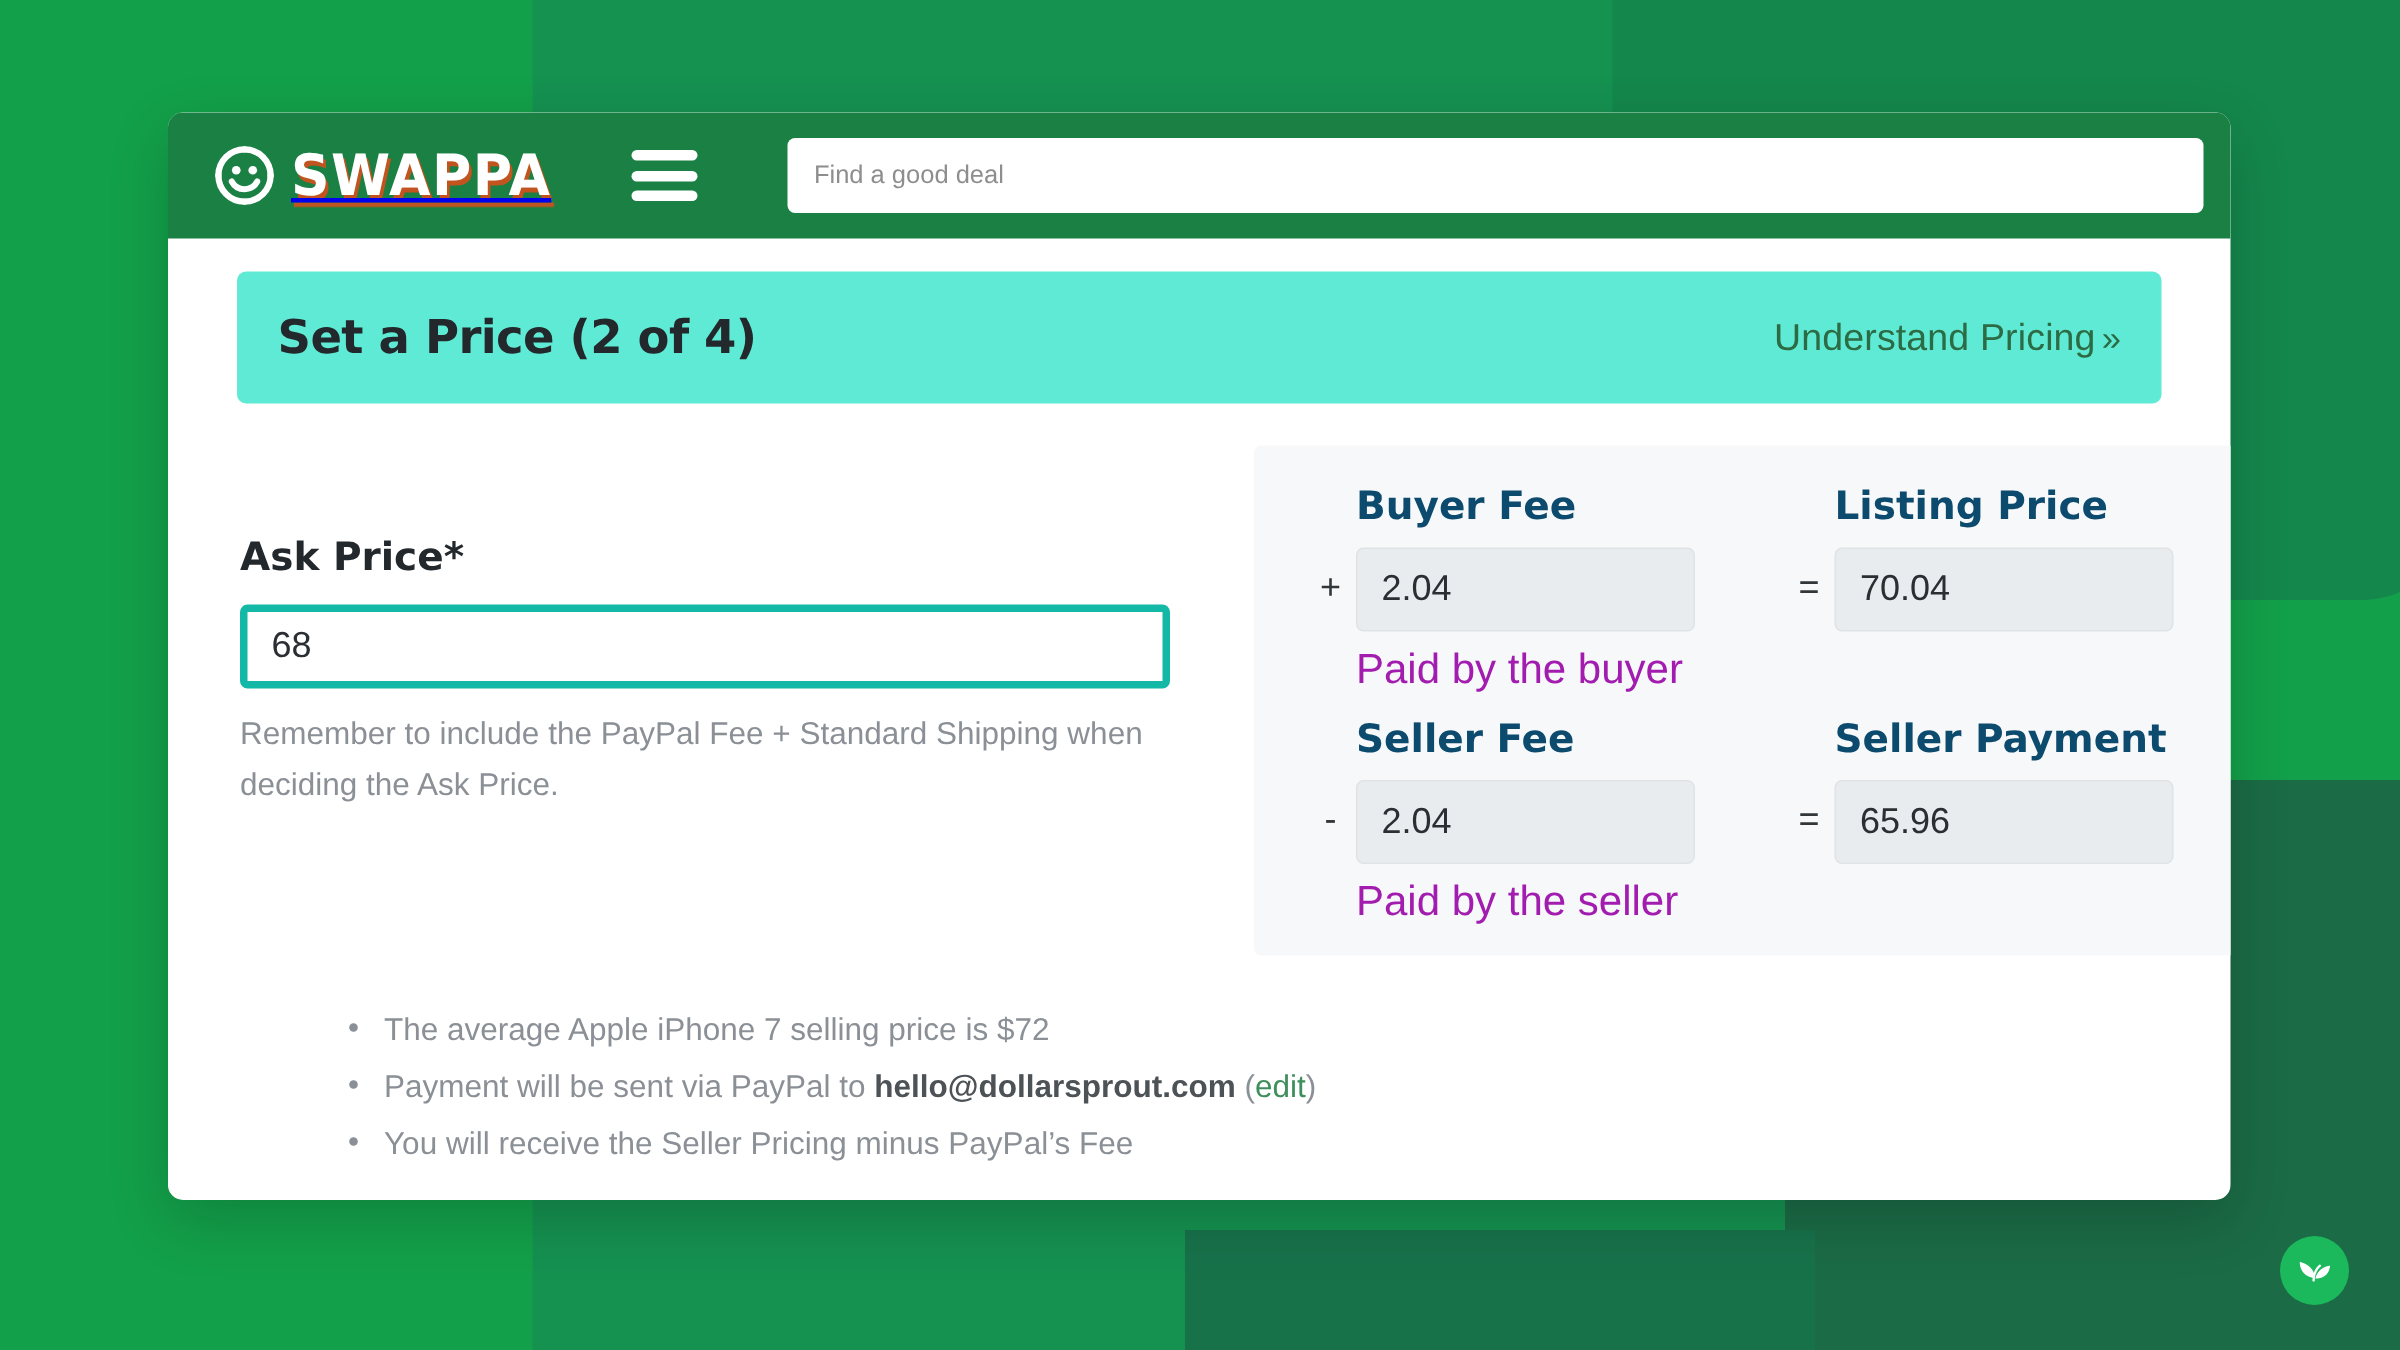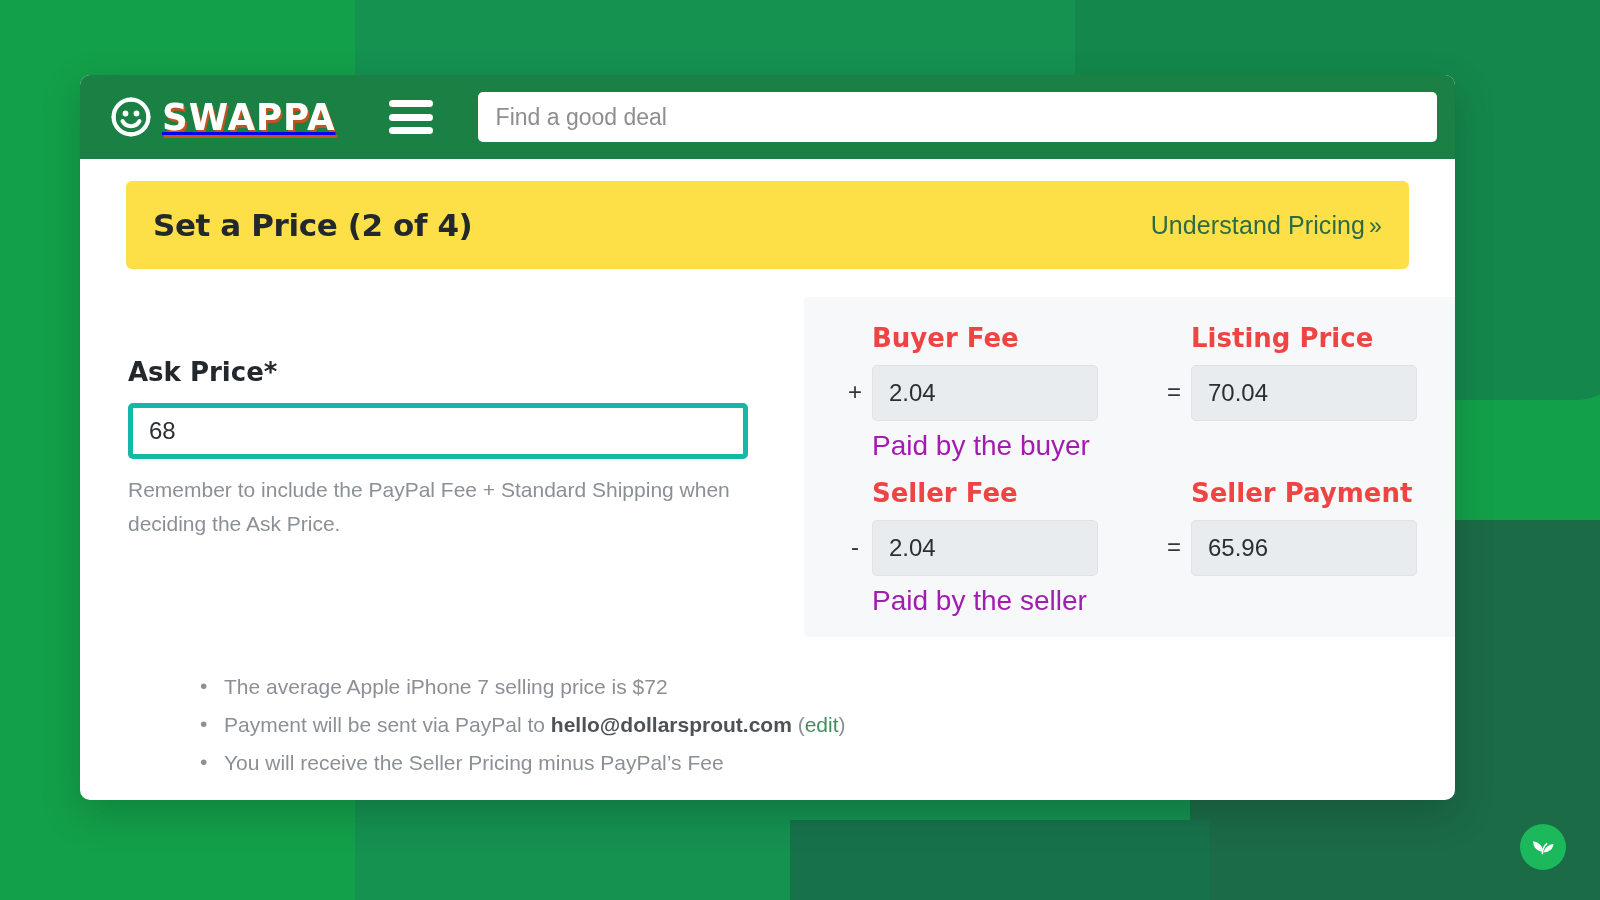--- a/index.html
+++ b/index.html
@@ -40,21 +40,21 @@
     background: #17724a;
   }
   .bg-e {           
     left: -20px; top: 806px; width: 130px; height: 110px;
     background: #13a04a;
   }
 
   
   #card {
     position: absolute;
-    left: 80px; top: 75px;
+    left: 112px; top: 75px;
     width: 1375px; height: 725px;
     background: #ffffff;
     border-radius: 10px;
     box-shadow: 0 14px 40px rgba(0,0,0,0.18);
     overflow: hidden;
   }
 
   
   #navbar {
     height: 84px;
@@ -86,39 +86,39 @@
     width: 44px; height: 34px;
     display: flex; flex-direction: column; justify-content: space-between;
     cursor: pointer; flex: none;
   }
   #hamburger span {
     display: block; height: 7px; width: 100%;
     background: #ffffff; border-radius: 4px;
   }
 
   #search-input {
-    margin-left: 45px;
+    margin-left: 60px;
     flex: 1;
     height: 50px;
     border: none;
     border-radius: 5px;
     background: #ffffff;
     font-family: "Liberation Sans", sans-serif;
-    font-size: 23px;
+    font-size: 17px;
     color: #3c3c3c;
     padding: 0 18px;
     outline: none;
   }
   #search-input::placeholder { color: #8e8e8e; }
 
   
   #content { padding: 22px 46px 0 46px; }
 
   #step-header {
-    background: #fde047;
+    background: #5eead4;
     border-radius: 6px;
     height: 88px;
     display: flex;
     align-items: center;
     justify-content: space-between;
     padding: 0 27px;
   }
   #step-title {
     font-family: "DejaVu Sans", sans-serif;
     font-size: 31px;
@@ -179,21 +179,21 @@
   .fee-row { display: flex; align-items: flex-start; }
   .fee-row + .fee-row { margin-top: 22px; }
 
   .fee-group { width: 285px; flex: none; }
   .fee-group.second { margin-left: 0; }
 
   .fee-label {
     font-family: "DejaVu Sans", sans-serif;
     font-size: 26px;
     font-weight: 700;
-    color: #ef4444;
+    color: #0c4a6e;
     display: block;
     height: 34px;
   }
   .op {
     width: 34px; flex: none;
     font-size: 24px;
     color: #31363a;
     text-align: center;
     line-height: 54px;
     margin-top: 42px;

